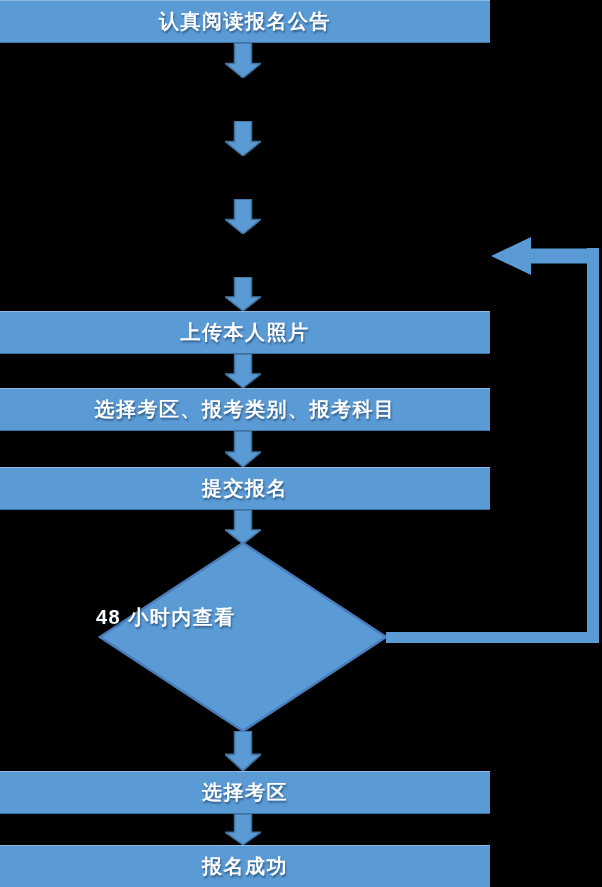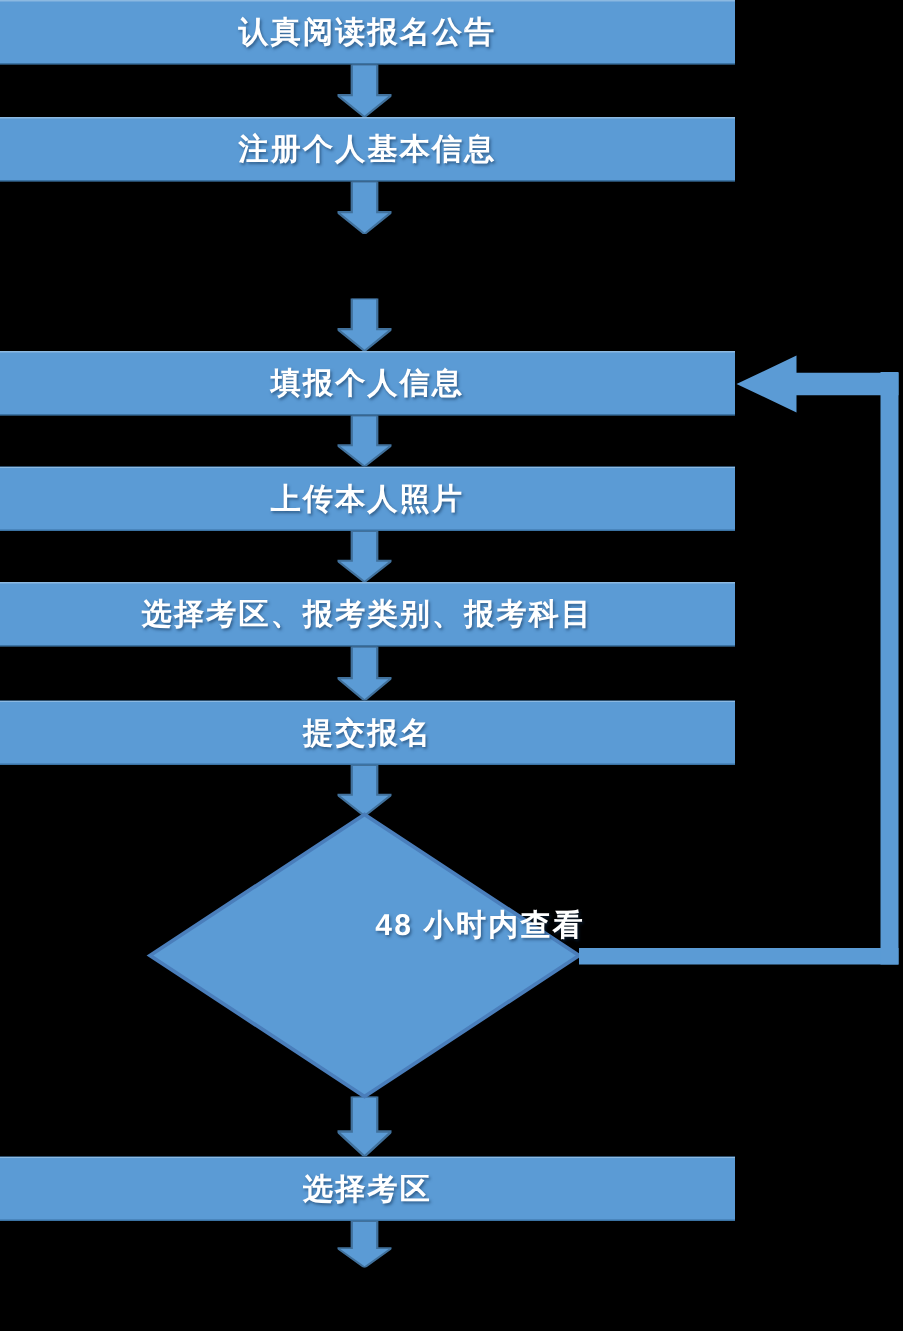--- a/index.html
+++ b/index.html
@@ -27,49 +27,46 @@
   .box-label, .diamond-label{
     color:var(--text-color);
     font-weight:bold;font-size:20px;letter-spacing:1.5px;
     text-shadow:1px 1.5px 2px rgba(15,45,80,.55);
     white-space:nowrap;
   }
   .blockarrow{position:absolute;left:225px;width:36px;display:block;}
   .diamond-svg{position:absolute;left:96px;top:540px;display:block;}
   .diamond-label{
     position:absolute;left:96px;top:601px;width:294px;
-    text-align:right;line-height:33px;
+    text-align:left;line-height:33px;
   }
   .loop-svg{position:absolute;left:0;top:0;pointer-events:none;display:block;}
 </style>
 </head>
 <body>
 
 <div id="canvas">
 
   <div class="box" style="top:0">
     <span class="box-label">认真阅读报名公告</span>
-  </div>
-  <div class="box" style="top:78px">
-    <span class="box-label">注册个人基本信息</span>
-  </div>
-  <div class="box" style="top:234px">
-    <span class="box-label">填报个人信息</span>
   </div>
   <div class="box" style="top:311px">
     <span class="box-label">上传本人照片</span>
   </div>
   <div class="box" style="top:388px">
     <span class="box-label">选择考区、报考类别、报考科目</span>
   </div>
   <div class="box" style="top:467px">
     <span class="box-label">提交报名</span>
   </div>
   <div class="box" style="top:771px">
     <span class="box-label">选择考区</span>
+  </div>
+  <div class="box" style="top:845px">
+    <span class="box-label">报名成功</span>
   </div>
 
   <svg class="blockarrow" style="top:43px;height:35px" viewBox="0 0 36 36" preserveAspectRatio="none">
       <polygon points="9.5,0 26.5,0 26.5,21 36,21 18,36 0,21 9.5,21" style="fill:var(--shape-fill);stroke:var(--shape-border);stroke-width:1.5"></polygon>
     </svg>
   <svg class="blockarrow" style="top:121px;height:35px" viewBox="0 0 36 36" preserveAspectRatio="none">
       <polygon points="9.5,0 26.5,0 26.5,21 36,21 18,36 0,21 9.5,21" style="fill:var(--shape-fill);stroke:var(--shape-border);stroke-width:1.5"></polygon>
     </svg>
   <svg class="blockarrow" style="top:199px;height:35px" viewBox="0 0 36 36" preserveAspectRatio="none">
       <polygon points="9.5,0 26.5,0 26.5,21 36,21 18,36 0,21 9.5,21" style="fill:var(--shape-fill);stroke:var(--shape-border);stroke-width:1.5"></polygon>

